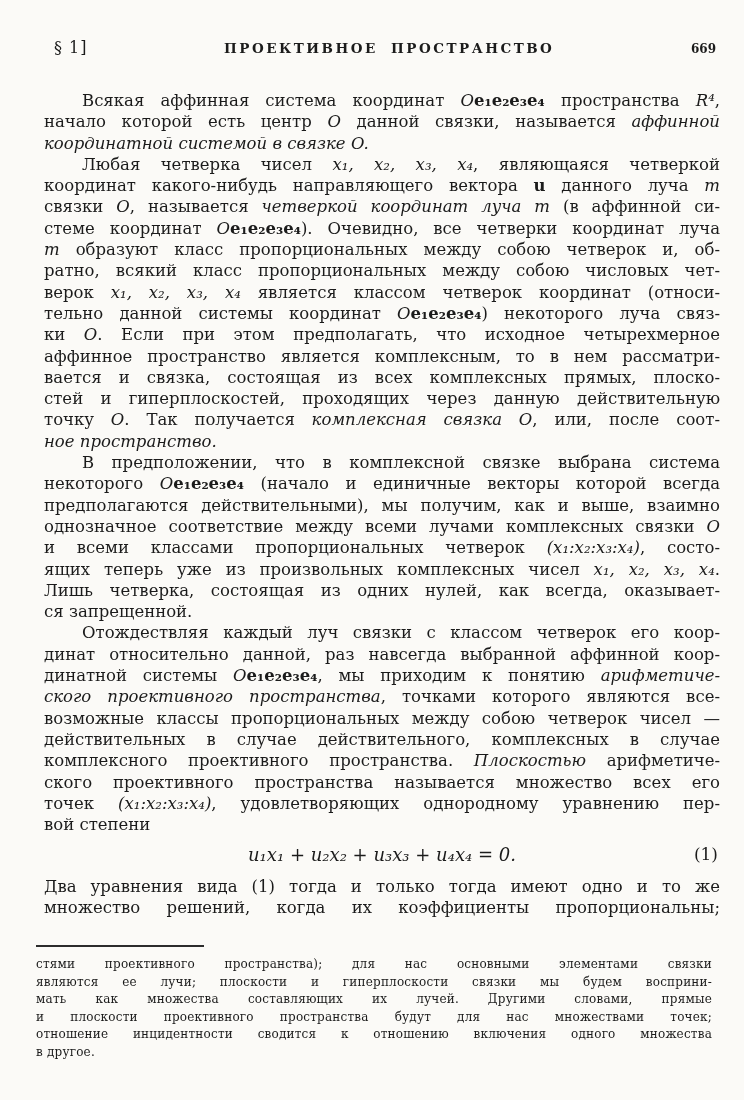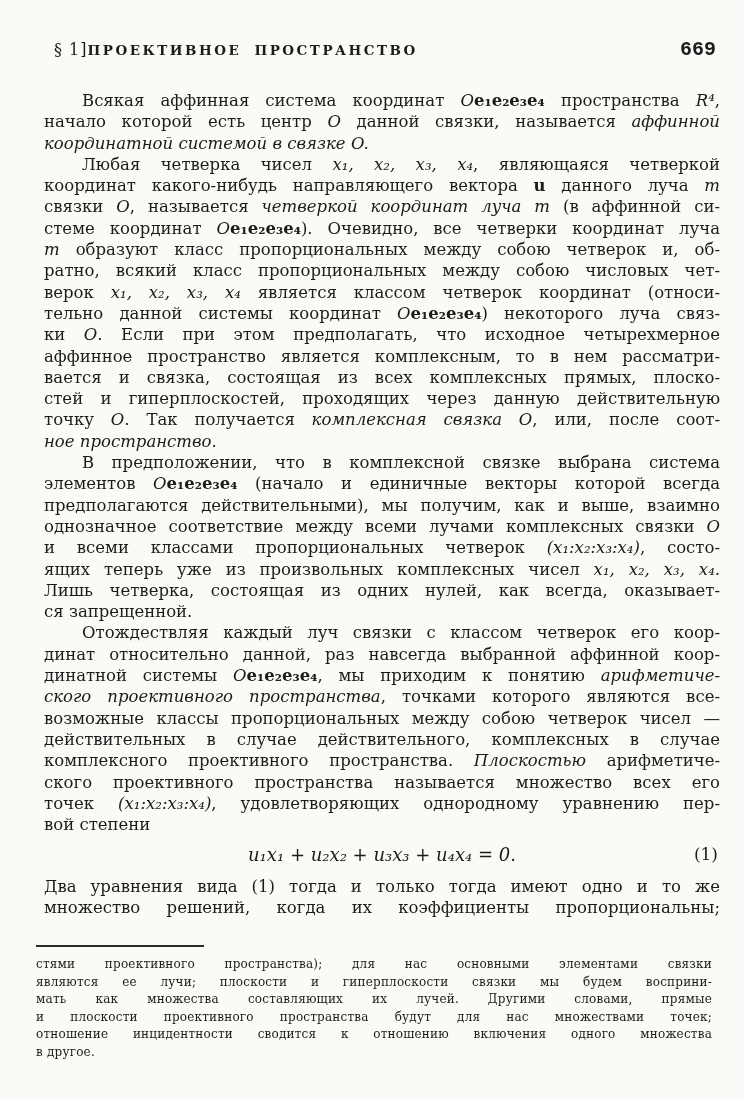--- a/index.html
+++ b/index.html
@@ -11,25 +11,25 @@
     color:#1b1b1b;
     overflow:hidden;
     box-shadow:0 0 4px rgba(0,0,0,.25);
   }
   .header{
     position:absolute;left:36px;right:28px;top:38px;
     display:flex;align-items:baseline;
   }
   .section-label{font-size:16px;letter-spacing:1px;padding-left:18px;}
   .running-title{
-    flex:1;
+    flex:1;text-align:center;
     font-size:13.5px;font-weight:bold;letter-spacing:2.5px;
     word-spacing:6px;
   }
-  .page-number{font-size:20px;font-weight:bold;font-family:Liberation Mono, monospace;}
+  .page-number{font-size:12px;font-weight:bold;}
   .body-col{
     position:absolute;left:44px;width:676px;top:90px;
     font-size:16.5px;line-height:21.3px;
   }
   .line{
     text-align:justify;
     -moz-text-align-last:justify;
     text-align-last:justify;
     white-space:normal;
   }
@@ -81,21 +81,21 @@
         <div class="line"><span>тельно данной системы координат </span><span class="it">O</span><span class="bf">e₁e₂e₃e₄</span><span>) некоторого луча связ-</span></div>
         <div class="line"><span>ки </span><span class="it">O</span><span>. Если при этом предполагать, что исходное четырехмерное</span></div>
         <div class="line"><span>аффинное пространство является комплексным, то в нем рассматри-</span></div>
         <div class="line"><span>вается и связка, состоящая из всех комплексных прямых, плоско-</span></div>
         <div class="line"><span>стей и гиперплоскостей, проходящих через данную действительную</span></div>
         <div class="line"><span>точку </span><span class="it">O</span><span>. Так получается </span><span class="it">комплексная связка O</span><span>, или, после соот-</span></div>
         <div class="line lastline"><span class="it">ное пространство.</span></div>
       </div>
       <div>
         <div class="line indent"><span>В предположении, что в комплексной связке выбрана система</span></div>
-        <div class="line"><span>элементов </span><span class="it">O</span><span class="bf">e₁e₂e₃e₄</span><span> (начало и единичные векторы которой всегда</span></div>
+        <div class="line"><span>некоторого </span><span class="it">O</span><span class="bf">e₁e₂e₃e₄</span><span> (начало и единичные векторы которой всегда</span></div>
         <div class="line"><span>предполагаются действительными), мы получим, как и выше, взаимно</span></div>
         <div class="line"><span>однозначное соответствие между всеми лучами комплексных связки </span><span class="it">O</span></div>
         <div class="line"><span>и всеми классами пропорциональных четверок </span><span class="it">(x₁:x₂:x₃:x₄)</span><span>, состо-</span></div>
         <div class="line"><span>ящих теперь уже из произвольных комплексных чисел </span><span class="it">x₁, x₂, x₃, x₄</span><span>.</span></div>
         <div class="line"><span>Лишь четверка, состоящая из одних нулей, как всегда, оказывает-</span></div>
         <div class="line lastline"><span>ся запрещенной.</span></div>
       </div>
       <div>
         <div class="line indent"><span>Отождествляя каждый луч связки с классом четверок его коор-</span></div>
         <div class="line"><span>динат относительно данной, раз навсегда выбранной аффинной коор-</span></div>

